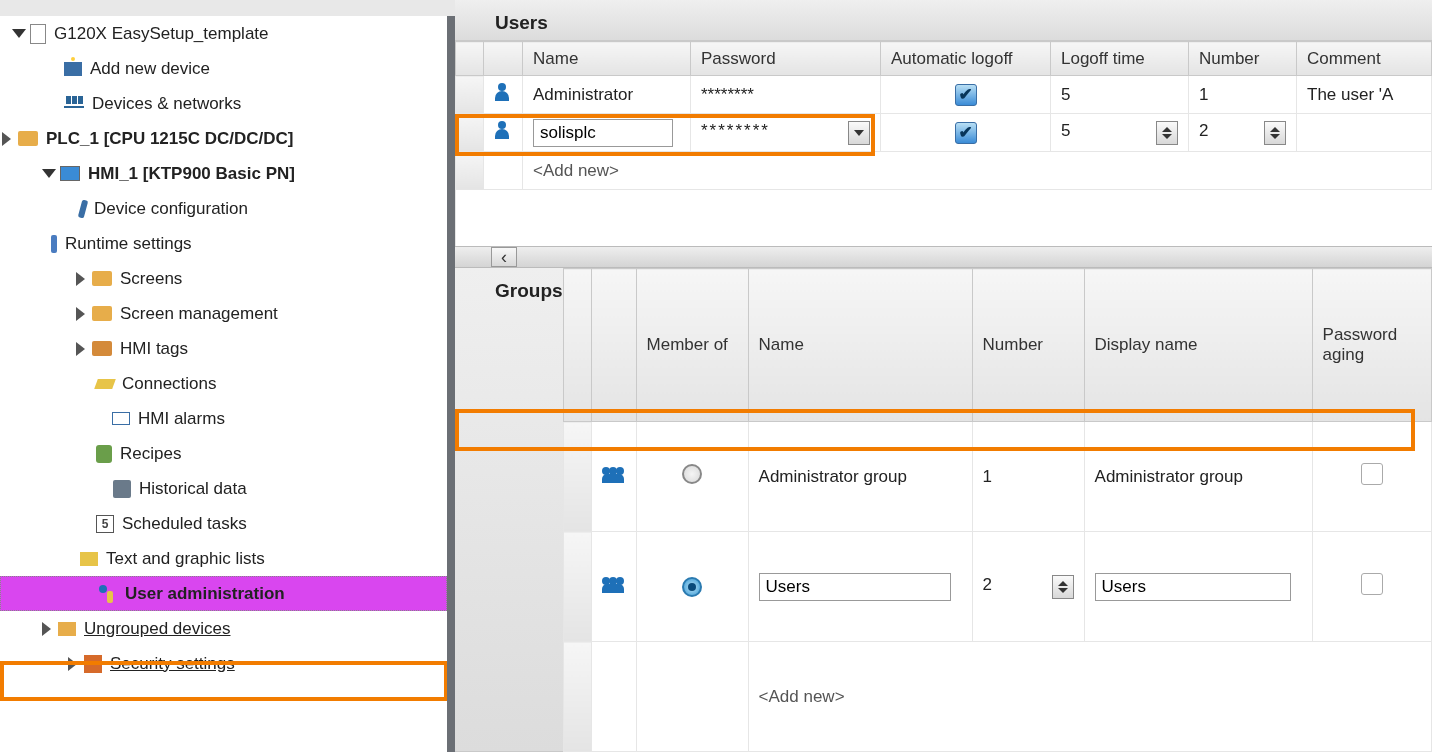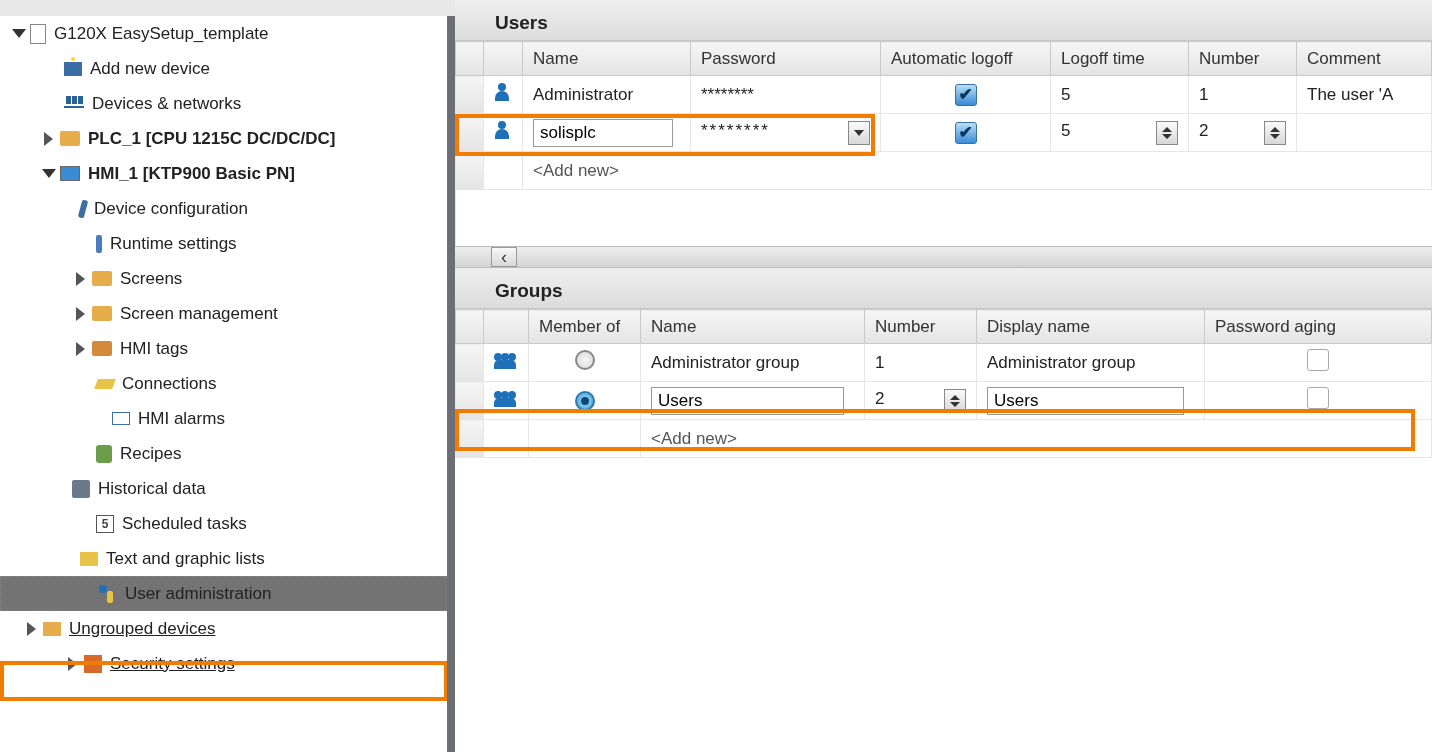--- a/index.html
+++ b/index.html
@@ -24,21 +24,22 @@
     margin-top: 16px;
   }
   .tree-row {
     display: flex;
     align-items: center;
     height: 35px;
     white-space: nowrap;
     padding-right: 6px;
   }
   .tree-row.selected {
-    background: #737373;
+    background: #d946ef;
+    font-weight: bold;
   }
   .tree-arrow {
     width: 14px;
     height: 14px;
     display: inline-block;
     margin-right: 4px;
   }
   .tree-arrow.right::before {
     content: "";
     display: block;
@@ -176,21 +177,21 @@
     display:inline-flex;align-items:center;justify-content:center;color:#08355a;font-weight:bold;
   }
   .checkbox.unchecked{background:#fff;border:1px solid #aaa;}
   .radio{width:20px;height:20px;border-radius:50%;border:2px solid #888;display:inline-flex;align-items:center;justify-content:center;background:radial-gradient(#f5f5f5,#d8d8d8);}
   .radio.selected{border:2px solid #2a7ab0;background:radial-gradient(#b8e0f4,#3a9bd6);}
   .radio.selected::after{content:"";width:8px;height:8px;border-radius:50%;background:#0a4a7a;}
   .scroll-strip{height:22px;background:linear-gradient(#eee,#d4d4d4);border-top:1px solid #bbb;border-bottom:1px solid #bbb;display:flex;align-items:center;}
   .scroll-btn{width:26px;height:20px;background:linear-gradient(#f8f8f8,#d8d8d8);border:1px solid #999;display:flex;align-items:center;justify-content:center;margin-left:36px;}
   .scroll-btn::after{content:"‹";font-size:18px;color:#333;}
   .users-area{flex:0 0 auto;}
-  .groups-area{flex:1;display:flex;flex-direction:column;}
+  .groups-area{flex:1;display:flex;flex-direction:row;}
   .groups-filler{flex:1;background:#fff;}
 </style>
 </head>
 <body>
 
 <div class="tree-panel">
 
   <div class="tree-row" style="padding-left:12px">
     <span class="tree-arrow down"></span>
     <span class="tree-icon ico-page"></span>
@@ -200,39 +201,39 @@
   <div class="tree-row" style="padding-left:64px">
     <span class="tree-icon ico-device"></span>
     <span class="tree-label">Add new device</span>
   </div>
 
   <div class="tree-row" style="padding-left:64px">
     <span class="tree-icon ico-net"></span>
     <span class="tree-label">Devices &amp; networks</span>
   </div>
 
-  <div class="tree-row" style="padding-left:42px">
+  <div class="tree-row" style="">
     <span class="tree-arrow right"></span>
     <span class="tree-icon ico-folder"></span>
     <span class="tree-label bold">PLC_1 [CPU 1215C DC/DC/DC]</span>
   </div>
 
   <div class="tree-row" style="padding-left:42px">
     <span class="tree-arrow down"></span>
     <span class="tree-icon ico-hmi"></span>
     <span class="tree-label bold">HMI_1 [KTP900 Basic PN]</span>
   </div>
 
   <div class="tree-row" style="padding-left:80px">
     <span class="tree-icon ico-tool"></span>
     <span class="tree-label">Device configuration</span>
   </div>
 
 
-  <div class="tree-row" style="padding-left:96px">
+  <div class="tree-row" style="padding-left:51px">
     <span class="tree-icon ico-wrench"></span>
     <span class="tree-label">Runtime settings</span>
   </div>
 
   <div class="tree-row" style="padding-left:74px">
     <span class="tree-arrow right"></span>
     <span class="tree-icon ico-folder"></span>
     <span class="tree-label">Screens</span>
   </div>
 
@@ -256,41 +257,41 @@
   <div class="tree-row" style="padding-left:112px">
     <span class="tree-icon ico-mail"></span>
     <span class="tree-label">HMI alarms</span>
   </div>
 
   <div class="tree-row" style="padding-left:96px">
     <span class="tree-icon ico-db"></span>
     <span class="tree-label">Recipes</span>
   </div>
 
-  <div class="tree-row" style="padding-left:72px">
+  <div class="tree-row" style="padding-left:113px">
     <span class="tree-icon ico-hist"></span>
     <span class="tree-label">Historical data</span>
   </div>
 
   <div class="tree-row" style="padding-left:96px">
     <span class="tree-icon ico-sched">5</span>
     <span class="tree-label">Scheduled tasks</span>
   </div>
 
   <div class="tree-row" style="padding-left:80px">
     <span class="tree-icon ico-text"></span>
     <span class="tree-label">Text and graphic lists</span>
   </div>
 
   <div class="tree-row selected" style="padding-left:96px;border:1px dotted #888">
     <span class="tree-icon ico-useradm"></span>
     <span class="tree-label">User administration</span>
   </div>
 
-  <div class="tree-row" style="padding-left:25px">
+  <div class="tree-row" style="padding-left:40px">
     <span class="tree-arrow right"></span>
     <span class="tree-icon ico-ungroup"></span>
     <span class="tree-label underline">Ungrouped devices</span>
   </div>
 
   <div class="tree-row" style="padding-left:66px">
     <span class="tree-arrow right"></span>
     <span class="tree-icon ico-sec"></span>
     <span class="tree-label underline">Security settings</span>
   </div>

